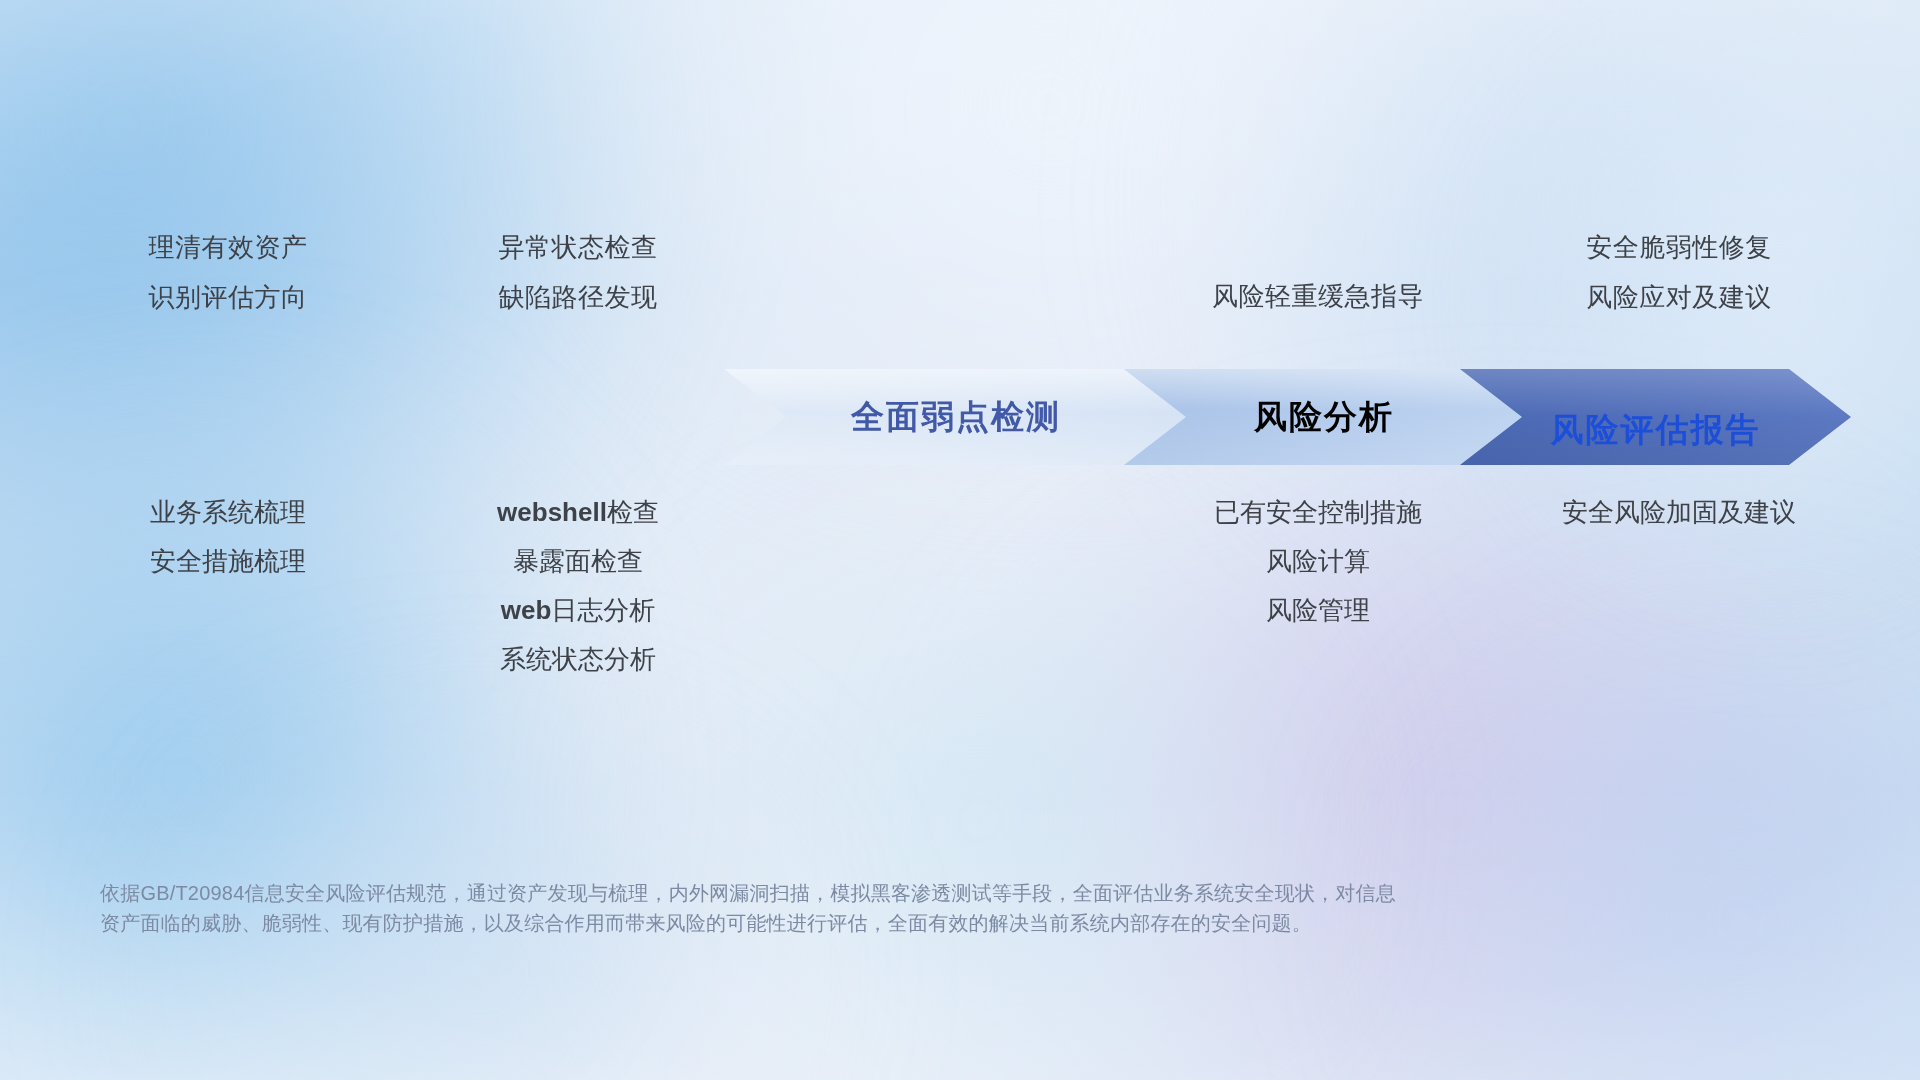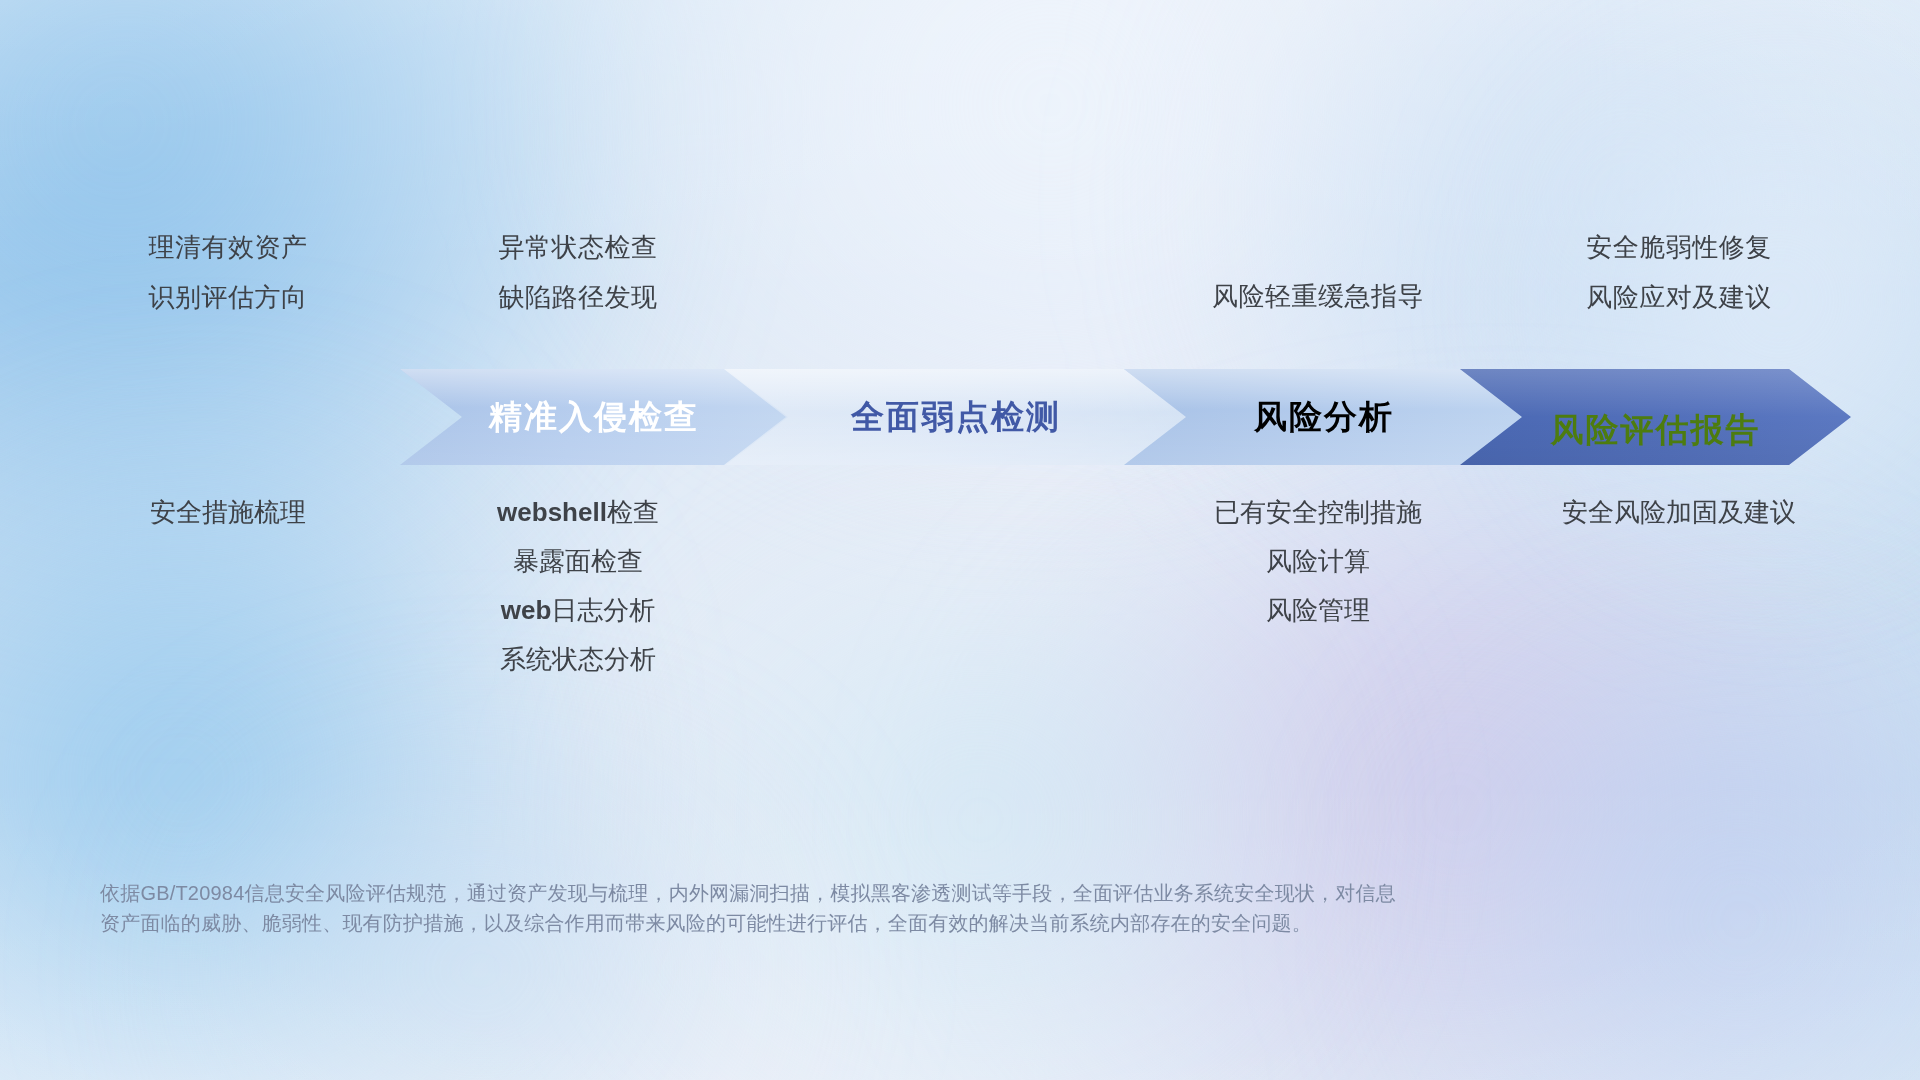--- a/index.html
+++ b/index.html
@@ -88,21 +88,21 @@
     background:linear-gradient(180deg,rgba(255,255,255,.45),rgba(255,255,255,0) 42%,rgba(255,255,255,.12));
     clip-path:polygon(0 0,338px 0,400px 50%,338px 100%,0 100%,62px 50%);}
   .c4 .cap{color:#000000;}
 
   .c5{left:1376px;width:391px;}
   .c5 .shape{background:linear-gradient(100deg,#4a68b3 0%,#5370bb 55%,#5c79c2 100%);
     clip-path:polygon(0 0,329px 0,391px 50%,329px 100%,0 100%,62px 50%);}
   .c5 .edge{position:absolute;inset:0;
     background:linear-gradient(180deg,rgba(255,255,255,.20),rgba(255,255,255,0) 50%,rgba(0,0,0,.05));
     clip-path:polygon(0 0,329px 0,391px 50%,329px 100%,0 100%,62px 50%);}
-  .c5 .cap{color:#4d7c0f;margin-top:26px;}
+  .c5 .cap{color:#1d4ed8;margin-top:26px;}
 
   
   .bot-area{position:absolute;left:0;top:470px;width:1920px;height:380px;}
   .bot-col{position:absolute;text-align:center;color:#3e4248;font-size:26px;line-height:49px;}
   .bot-col .line{white-space:nowrap;}
   .bot-col .line b{font-weight:bold;}
 
   
   .footer{position:absolute;left:100px;top:878px;width:1560px;
     color:#7d8aa3;font-size:20px;line-height:30px;letter-spacing:.2px;}
@@ -140,44 +140,40 @@
     <div class="top-col" id="top-3" style="width: 360px; left: 1138px; top: 271px;">
         <div class="line">风险轻重缓急指导</div>
       </div>
     <div class="top-col" id="top-4" style="width: 360px; left: 1499px; top: 222px;">
         <div class="line">安全脆弱性修复</div>
         <div class="line">风险应对及建议</div>
       </div>
   </div>
 
   <div class="banner">
-    <div class="chev c2">
-      <div class="shape"></div>
-      <div class="edge"></div>
-      <div class="cap">精准入侵检查</div>
-    </div>
     <div class="chev c3">
       <div class="shape"></div>
       <div class="edge"></div>
       <div class="cap">全面弱点检测</div>
     </div>
     <div class="chev c4">
       <div class="shape"></div>
       <div class="edge"></div>
       <div class="cap">风险分析</div>
     </div>
     <div class="chev c5">
       <div class="shape"></div>
       <div class="edge"></div>
       <div class="cap">风险评估报告</div>
     </div>
   </div>
 
   <div class="bot-area">
     <div class="bot-col" id="bot-0" style="width: 340px; left: 58px; top: 18px;">
+        <div class="line">业务系统梳理</div>
         <div class="line">安全措施梳理</div>
       </div>
     <div class="bot-col" id="bot-1" style="width: 340px; left: 408px; top: 18px;">
         <div class="line"><b>webshell</b>检查</div>
         <div class="line">暴露面检查</div>
         <div class="line"><b>web</b>日志分析</div>
         <div class="line">系统状态分析</div>
       </div>
     <div class="bot-col" id="bot-3" style="width: 360px; left: 1138px; top: 18px;">
         <div class="line">已有安全控制措施</div>

